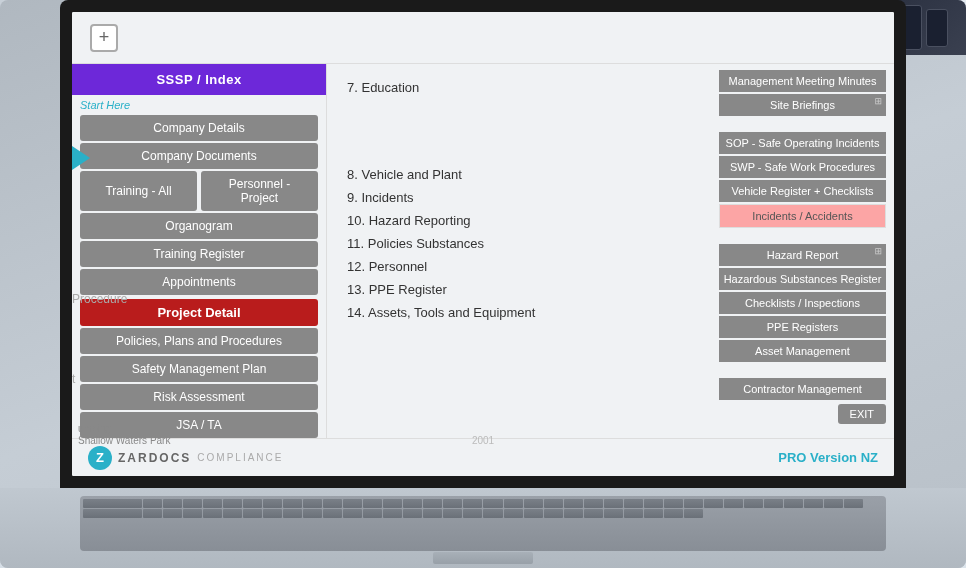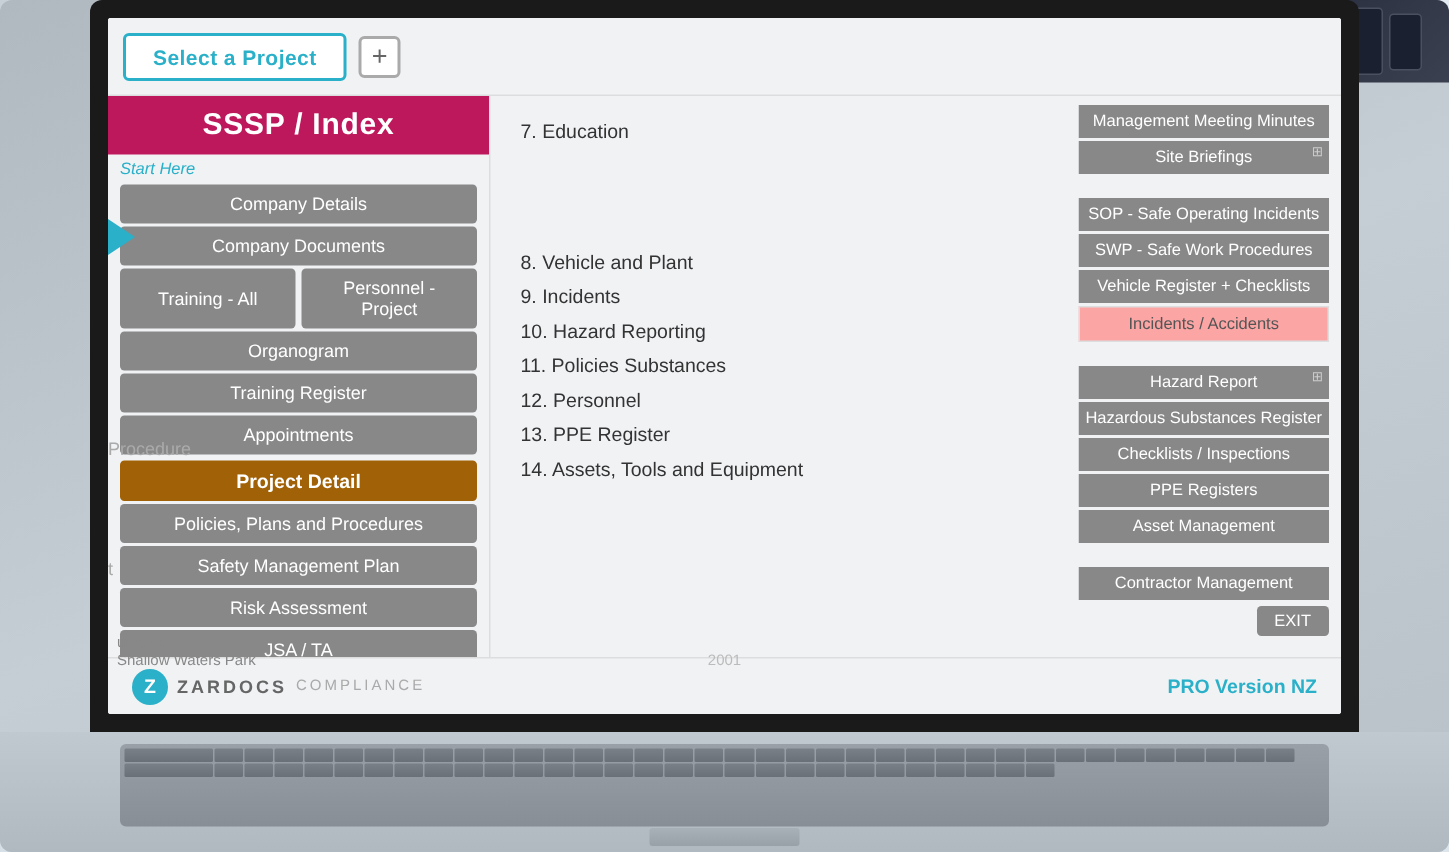--- a/index.html
+++ b/index.html
@@ -172,25 +172,25 @@
       width: 255px;
       min-width: 255px;
       background: #f0f2f4;
       padding: 0 0 8px 0;
       overflow-y: auto;
       border-right: 1px solid #ddd;
       position: relative;
     }
 
     .sssp-header {
-      background: #be185d;
+      background: #6d28d9;
       color: #fff;
       text-align: center;
       padding: 8px 0;
-      font-size: 20px;
+      font-size: 13px;
       font-weight: bold;
       letter-spacing: 0.5px;
     }
 
     .start-here-label {
       color: #2ab0c8;
       font-size: 11px;
       padding: 4px 8px 2px 8px;
       font-style: italic;
     }
@@ -226,21 +226,21 @@
       gap: 4px;
       margin: 2px 8px;
     }
 
     .sidebar-btn-row .sidebar-btn {
       margin: 0;
       flex: 1;
     }
 
     .sidebar-section-header {
-      background: #a16207;
+      background: #b91c1c;
       color: #fff;
       text-align: center;
       padding: 6px 0;
       font-size: 13px;
       font-weight: bold;
       margin: 4px 8px 2px 8px;
       border-radius: 3px;
     }
 
     
@@ -374,21 +374,20 @@
     <div class="phone-img"></div>
     <div class="phone-img2"></div>
   </div>
 
   <div class="screen-bezel">
     <div class="screen">
 
       <div class="app">
 
         <div class="top-bar">
-          <button class="select-project-btn">Select a Project</button>
           <button class="add-btn">+</button>
         </div>
 
         <div class="main-content">
 
           <div class="sidebar">
             <div class="sssp-header">SSSP / Index</div>
             <div class="start-here-label">Start Here</div>
             <div class="arrow-indicator"></div>
 

